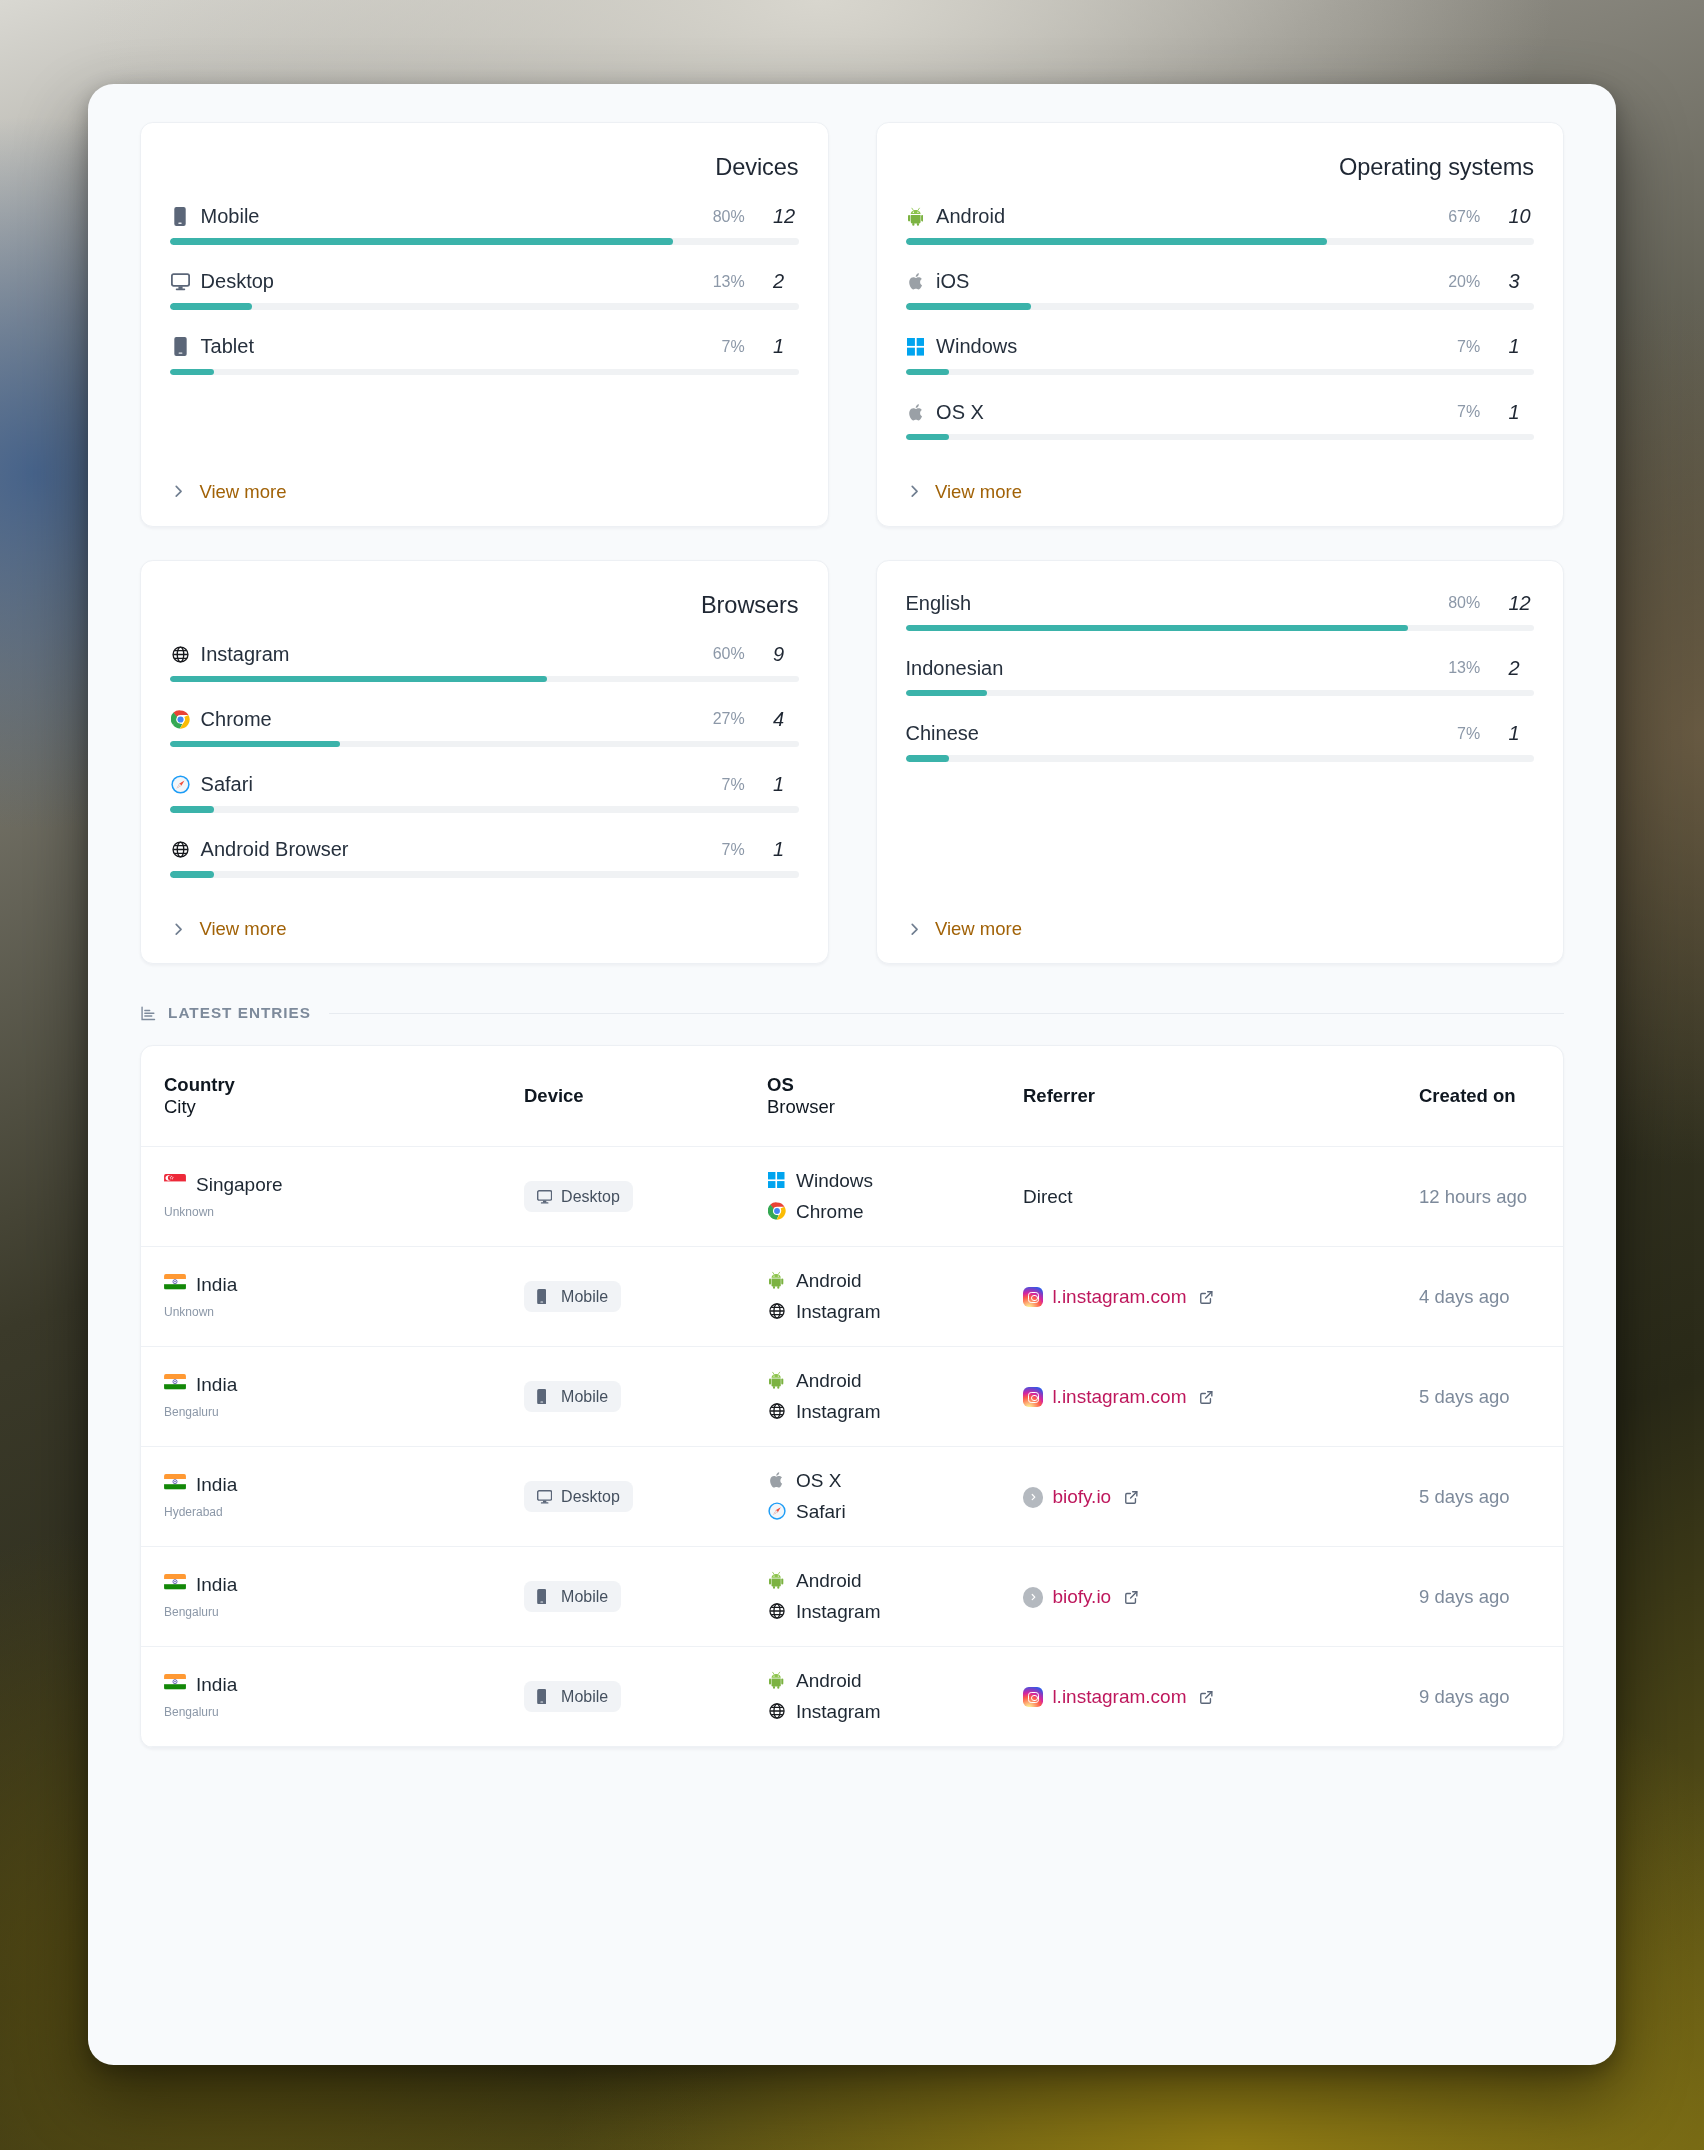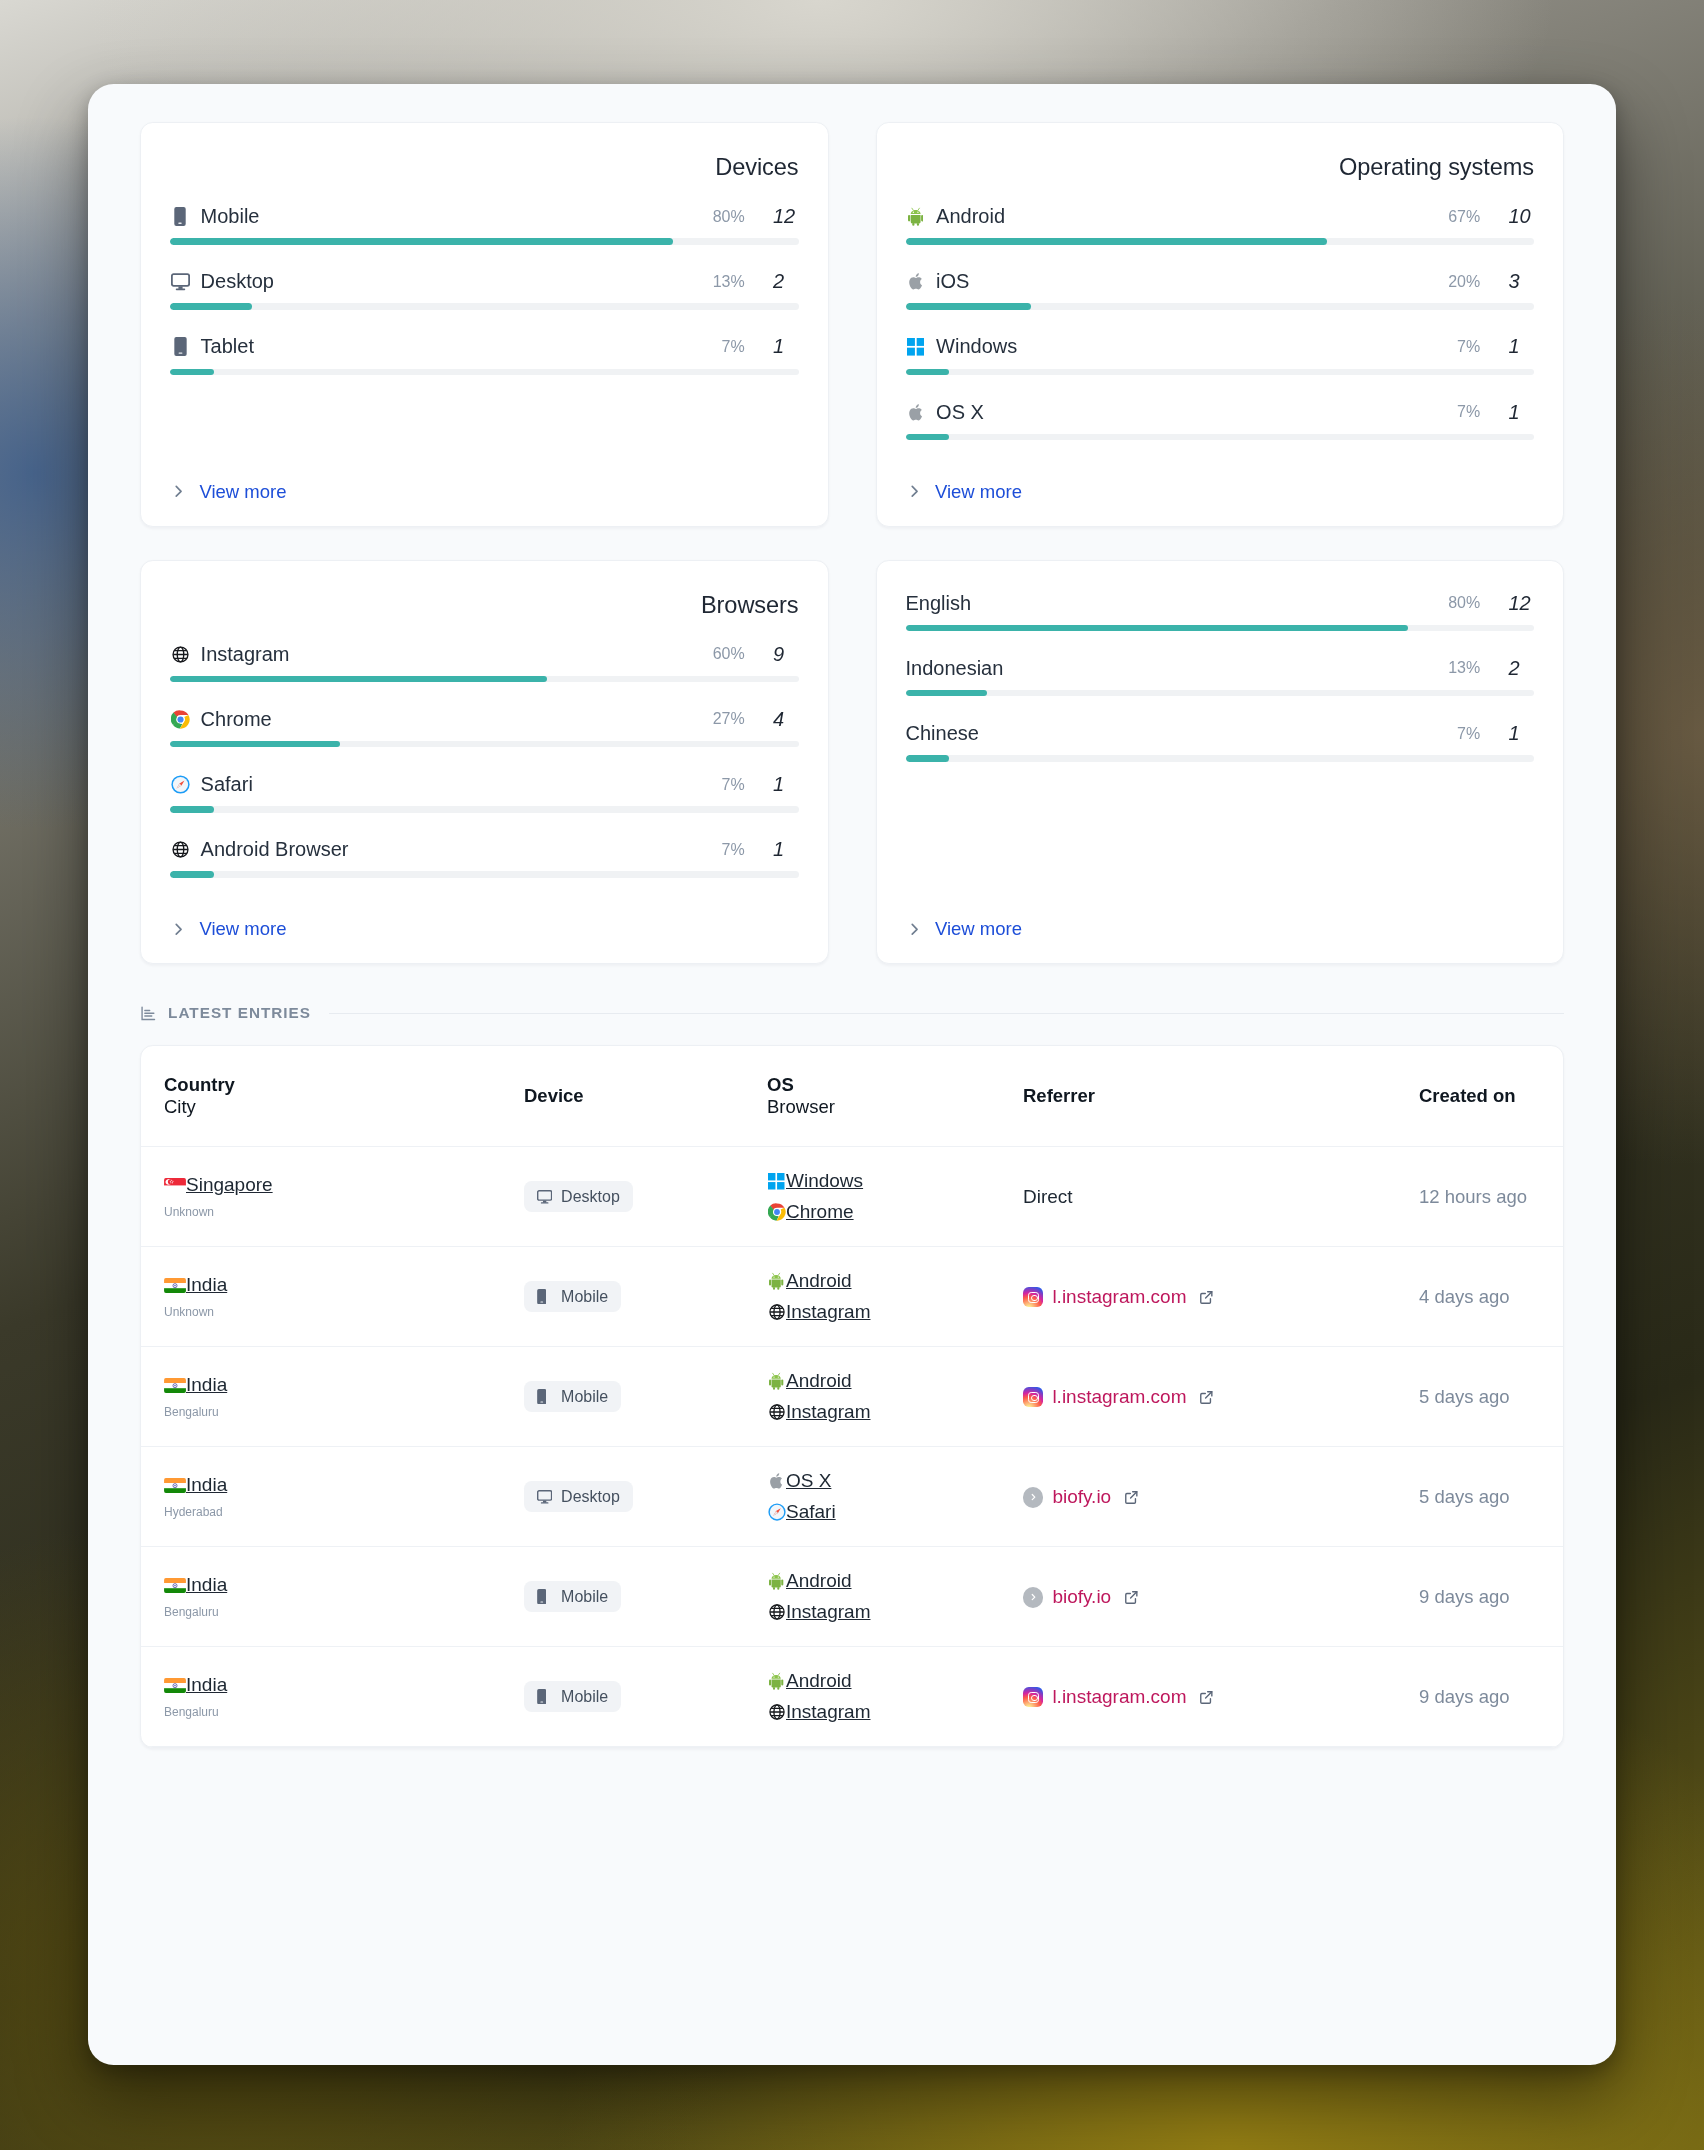--- a/index.html
+++ b/index.html
@@ -122,21 +122,21 @@
     background: #3bb3aa;
     border-radius: 3.8px;
   }
 
   .view-more {
     display: flex;
     align-items: center;
     gap: 12.8px;
     margin-top: auto;
     padding-top: 25.6px;
-    color: #1d4ed8;
+    color: #a16207;
     font-size: 18.5px;
     cursor: pointer;
     text-align: center;
   }
   .view-more svg { display: block; }
 
   
   .section-head {
     display: flex;
     align-items: center;
@@ -192,24 +192,23 @@
     font-size: 19px;
     color: #1f2733;
   }
   tbody tr:last-child td { border-bottom: 0.6px solid #eef1f5; }
   td.c-country { padding-left: 23px; }
 
   .cell-stack { display: flex; flex-direction: column; gap: 9px; }
 
   .line {
     display: flex;
-    align-items: center;
-    gap: 0;
+    align-items: flex-start;
+    gap: 10px;
     white-space: nowrap;
-    text-decoration: underline;
   }
   .line .mini-ico { width: 19px; height: 19px; flex: 0 0 19px; display: flex; align-items: center; justify-content: center; }
   .line .mini-ico svg { display: block; }
 
   .country-name { font-size: 19px; color: #1d2732; }
   .city-name { font-size: 12px; color: #8c98a8; }
 
   .chip {
     display: inline-flex;
     align-items: center;

